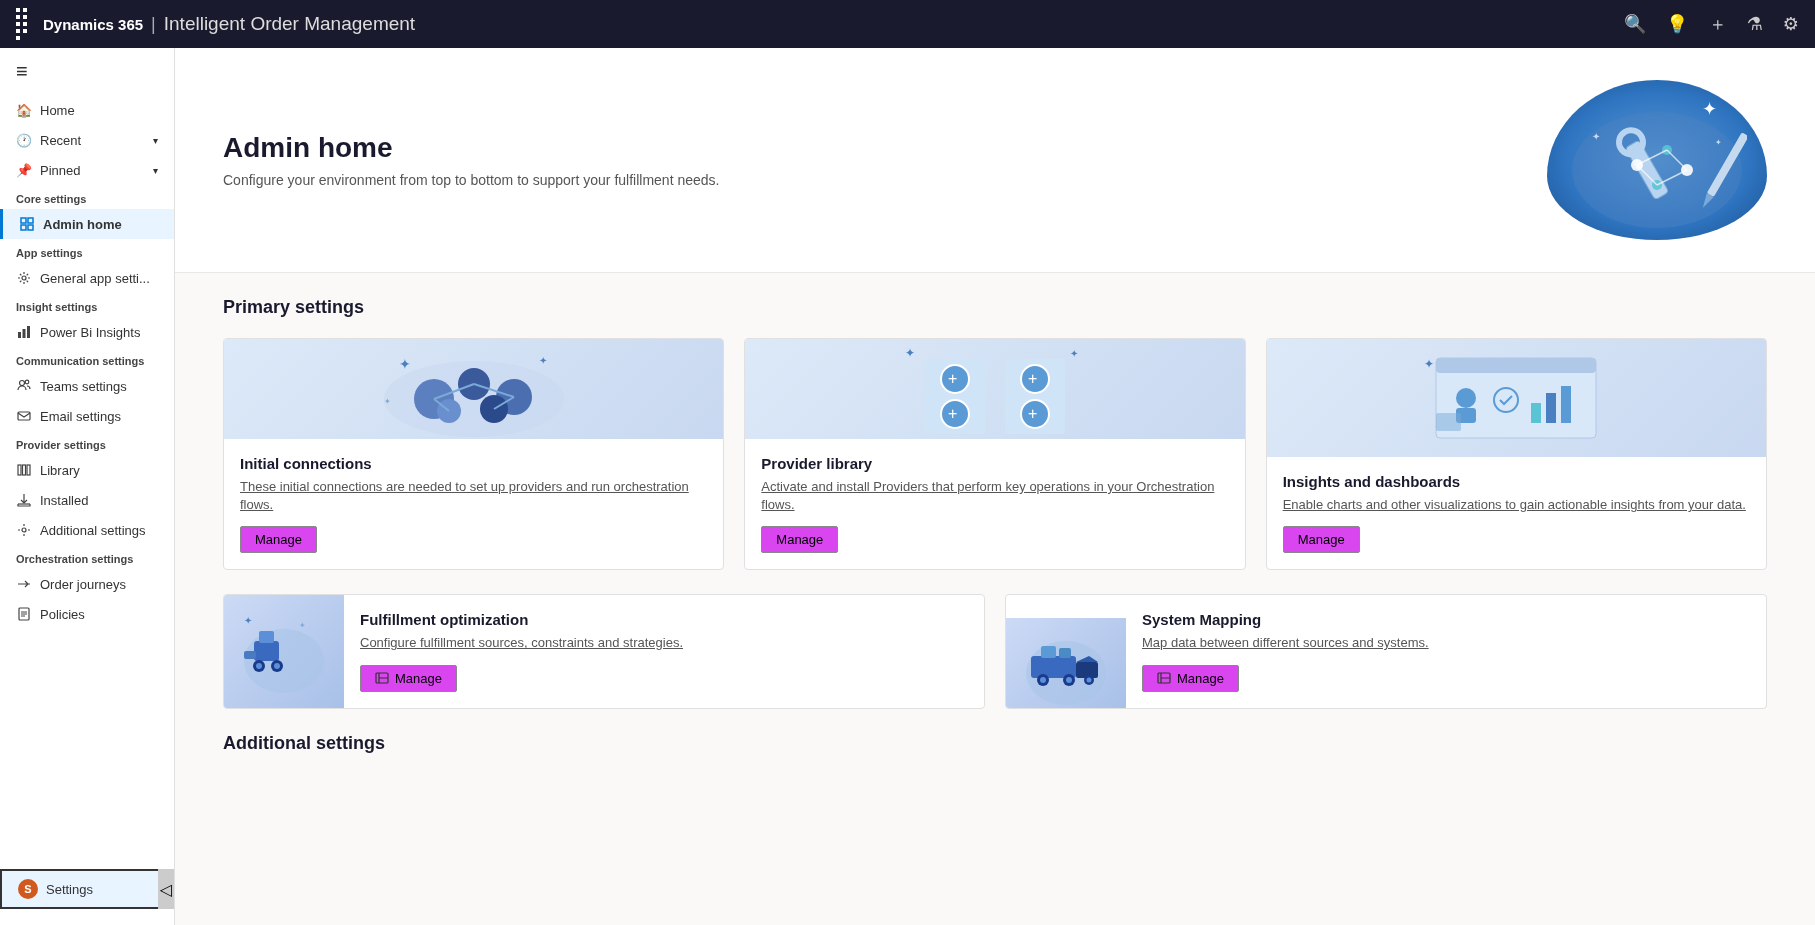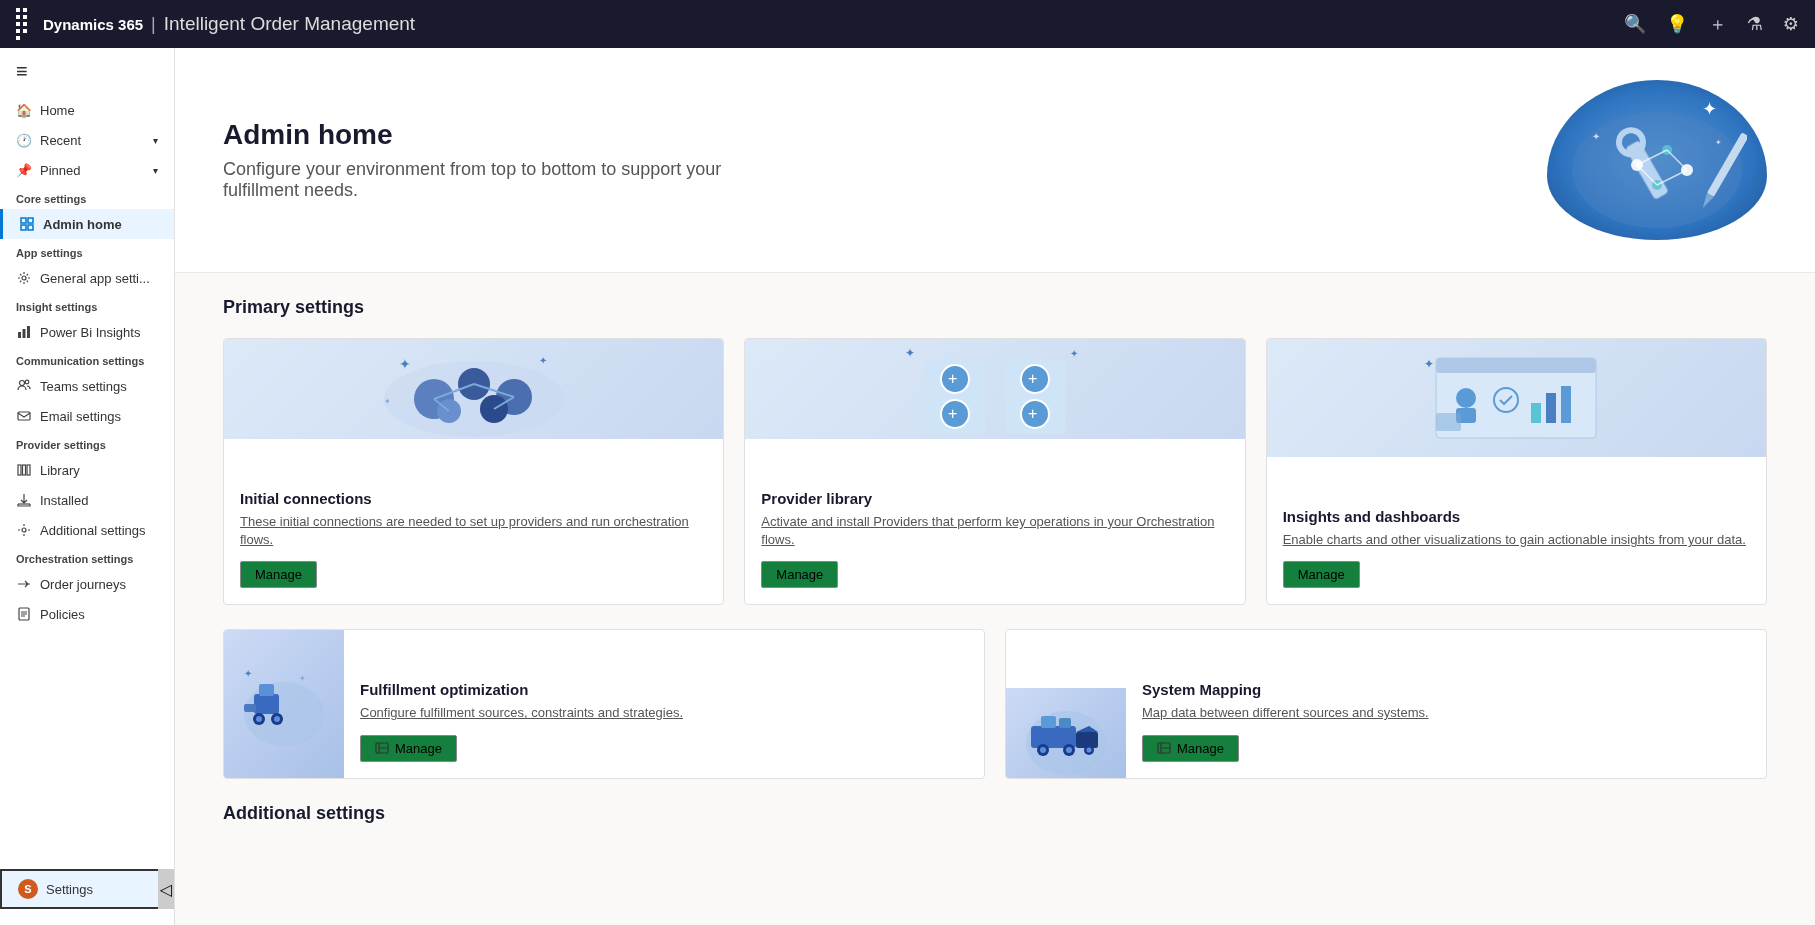--- a/index.html
+++ b/index.html
@@ -40,21 +40,21 @@
     .sidebar-icon { width: 16px; height: 16px; flex-shrink: 0; display: flex; align-items: center; justify-content: center; }
     .sidebar-item .chevron { margin-left: auto; font-size: 10px; }
 
     
     .main-content { flex: 1; overflow-y: auto; background: #faf9f8; padding: 0; }
     .hero-section {
       background: #fff; padding: 32px 48px; display: flex; align-items: center;
       justify-content: space-between; border-bottom: 1px solid #e8e8e8;
     }
     .hero-title { font-size: 28px; font-weight: 700; color: #1a1a2e; margin-bottom: 8px; }
-    .hero-subtitle { font-size: 18px; color: #555; max-width: 500px; }
+    .hero-subtitle { font-size: 14px; color: #555; max-width: 500px; }
     .hero-image {
       width: 220px; height: 160px; flex-shrink: 0;
       background: radial-gradient(ellipse at center, #5b9bd5 0%, #2e74c0 60%, #1a4e8c 100%);
       border-radius: 50% 50% 50% 50% / 60% 60% 40% 40%;
       display: flex; align-items: center; justify-content: center; position: relative; overflow: hidden;
     }
 
     .content-area { padding: 24px 48px; }
     .section-title { font-size: 18px; font-weight: 600; color: #1a1a2e; margin-bottom: 20px; }
 
@@ -62,25 +62,25 @@
     .cards-grid-3 { display: grid; grid-template-columns: 1fr 1fr 1fr; gap: 20px; margin-bottom: 24px; }
     .cards-grid-2 { display: grid; grid-template-columns: 1fr 1fr; gap: 20px; margin-bottom: 24px; }
     .card {
       background: #fff; border: 1px solid #e0e0e0; border-radius: 4px;
       overflow: hidden; display: flex; flex-direction: column;
     }
     .card-image {
       height: 110px; background: #e8f0fa;
       display: flex; align-items: center; justify-content: center; overflow: hidden;
     }
-    .card-body { padding: 16px; flex: 1; display: flex; flex-direction: column; margin-top: 35px; }
+    .card-body { padding: 16px; flex: 1; display: flex; flex-direction: column; }
     .card-title { font-size: 15px; font-weight: 600; color: #1a1a2e; margin-bottom: 6px; }
     .card-desc { font-size: 13px; color: #555; line-height: 1.4; flex: 1; margin-bottom: 12px; text-decoration: underline; }
     .card-manage-btn {
-      border: 1px solid #888; background: #15803d; padding: 5px 14px;
+      border: 1px solid #888; background: #d946ef; padding: 5px 14px;
       font-size: 13px; cursor: pointer; border-radius: 2px; align-self: flex-start;
       display: flex; align-items: center; gap: 6px;
     }
 
     
     .illustration-connections {
       width: 100%; height: 100%;
       display: flex; align-items: center; justify-content: center;
       background: linear-gradient(135deg, #dce9f8 0%, #c8d8f0 100%);
     }

